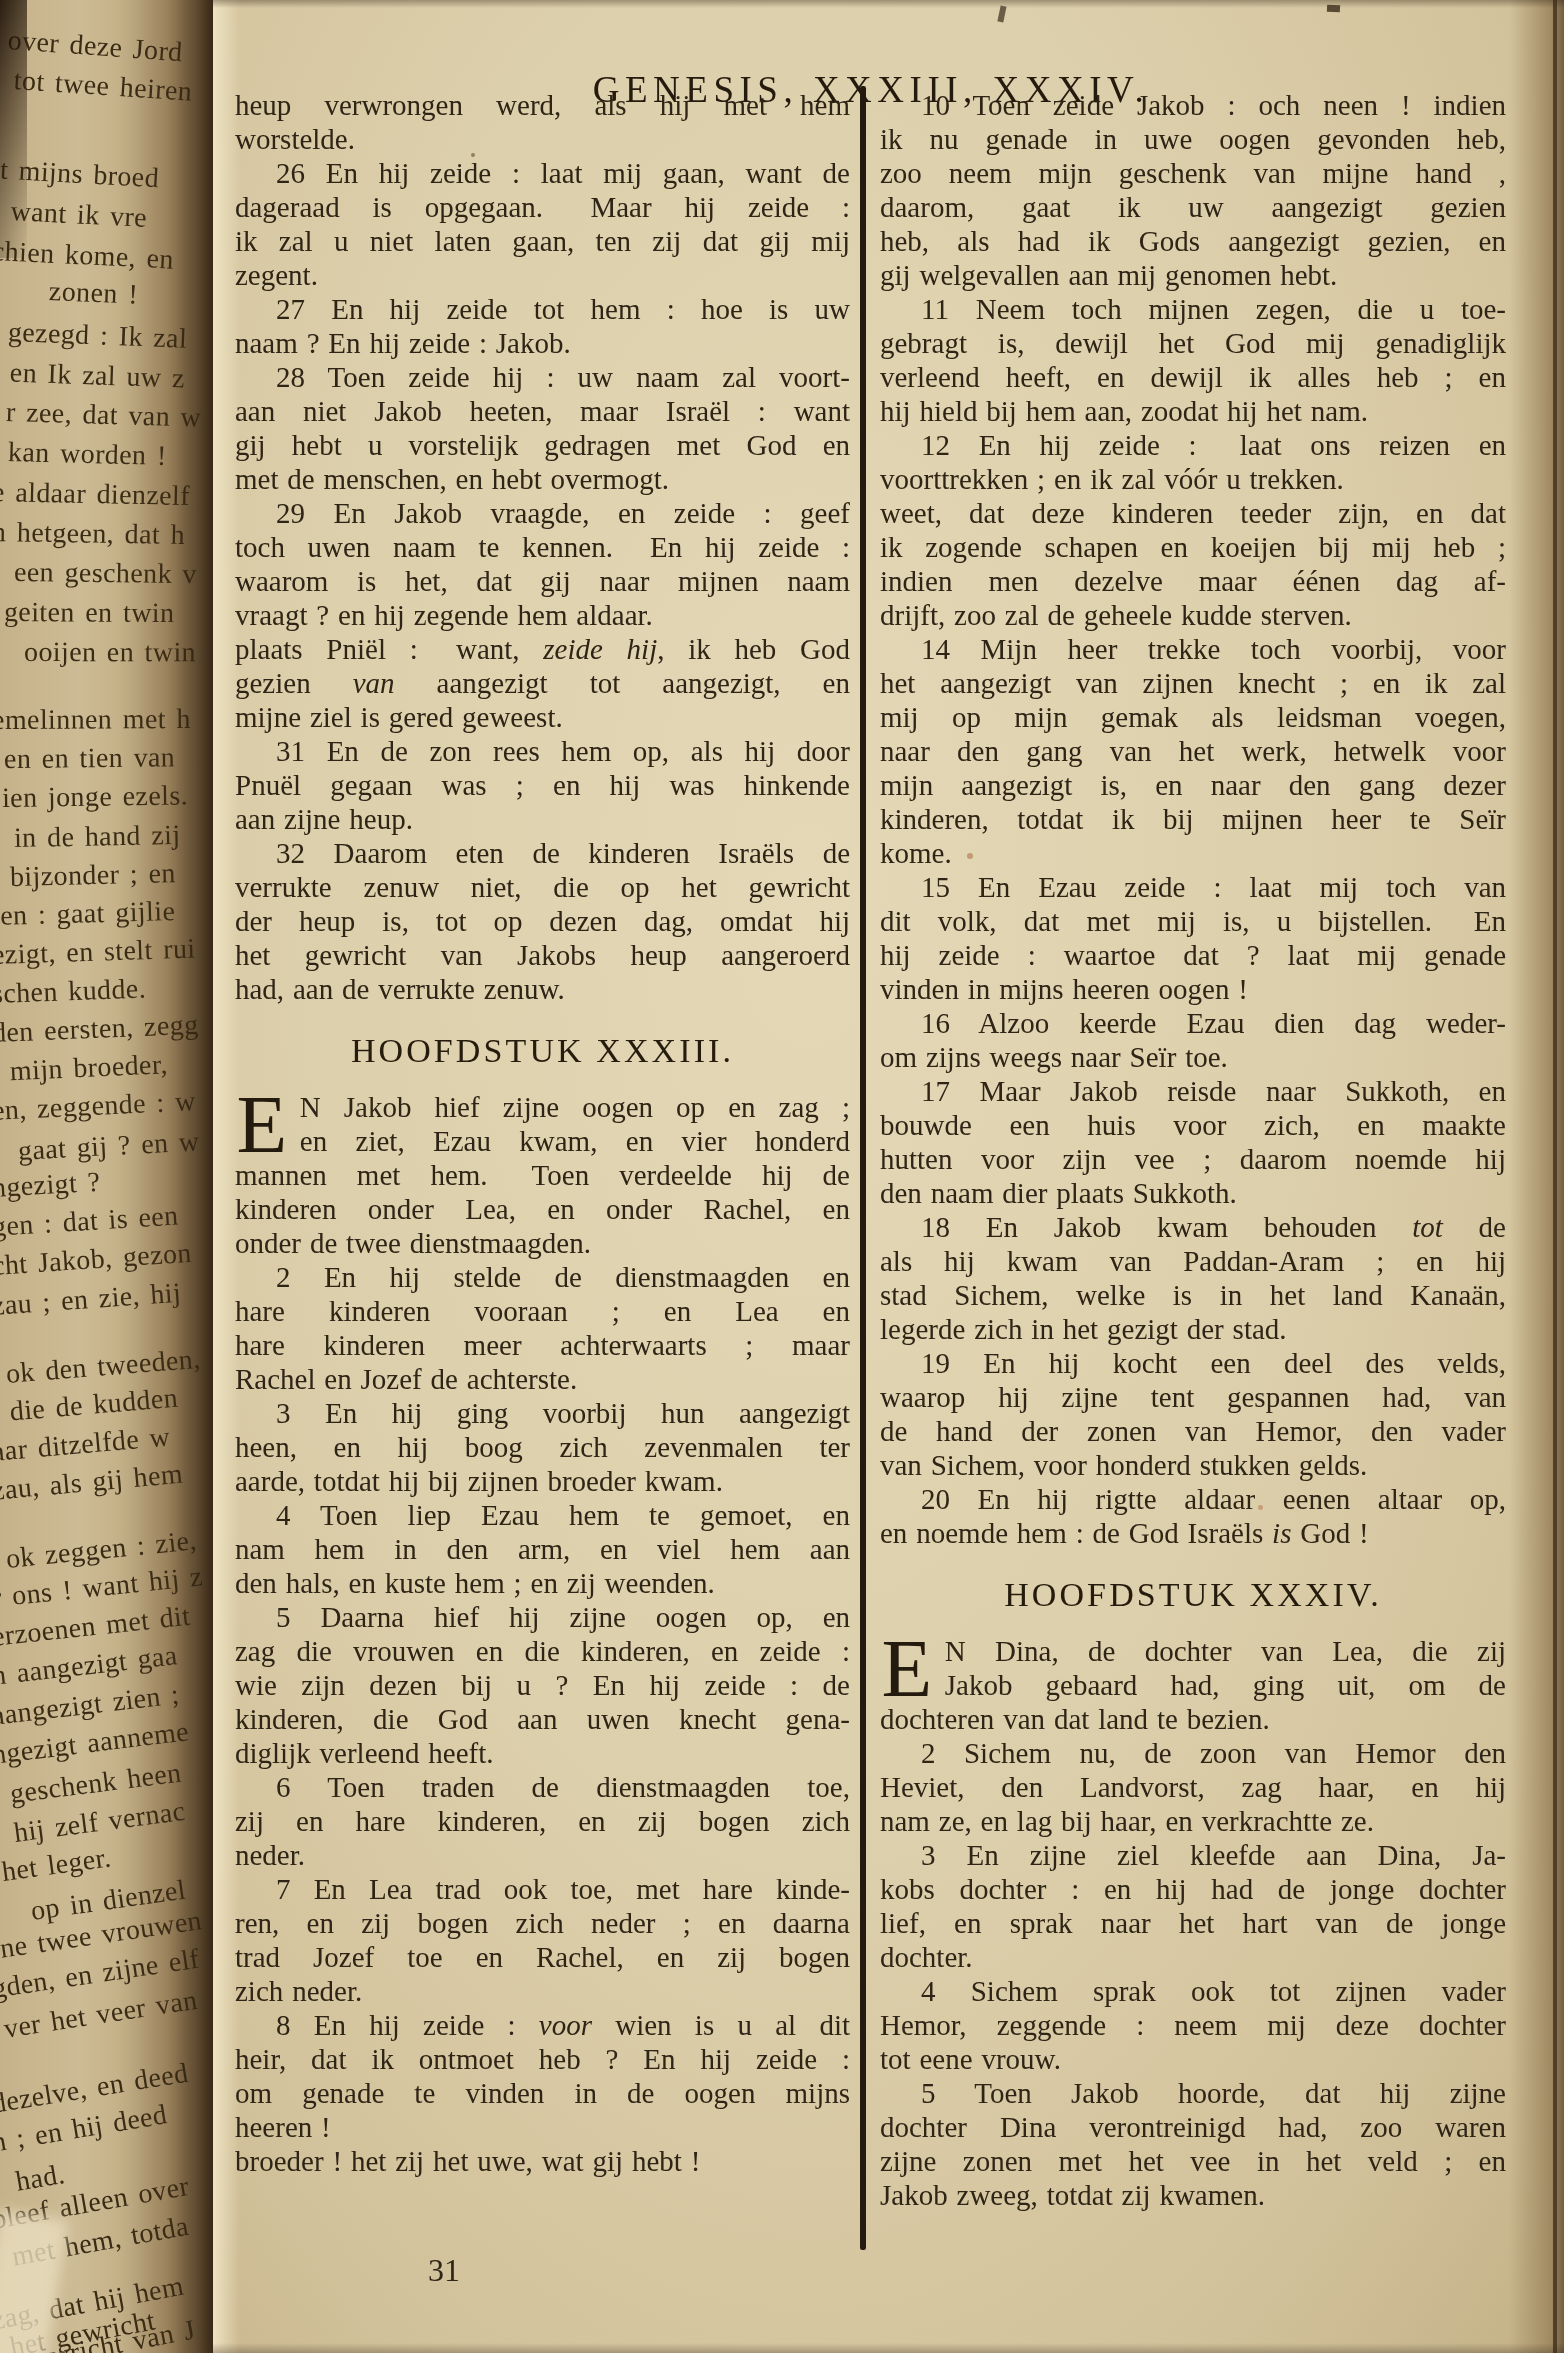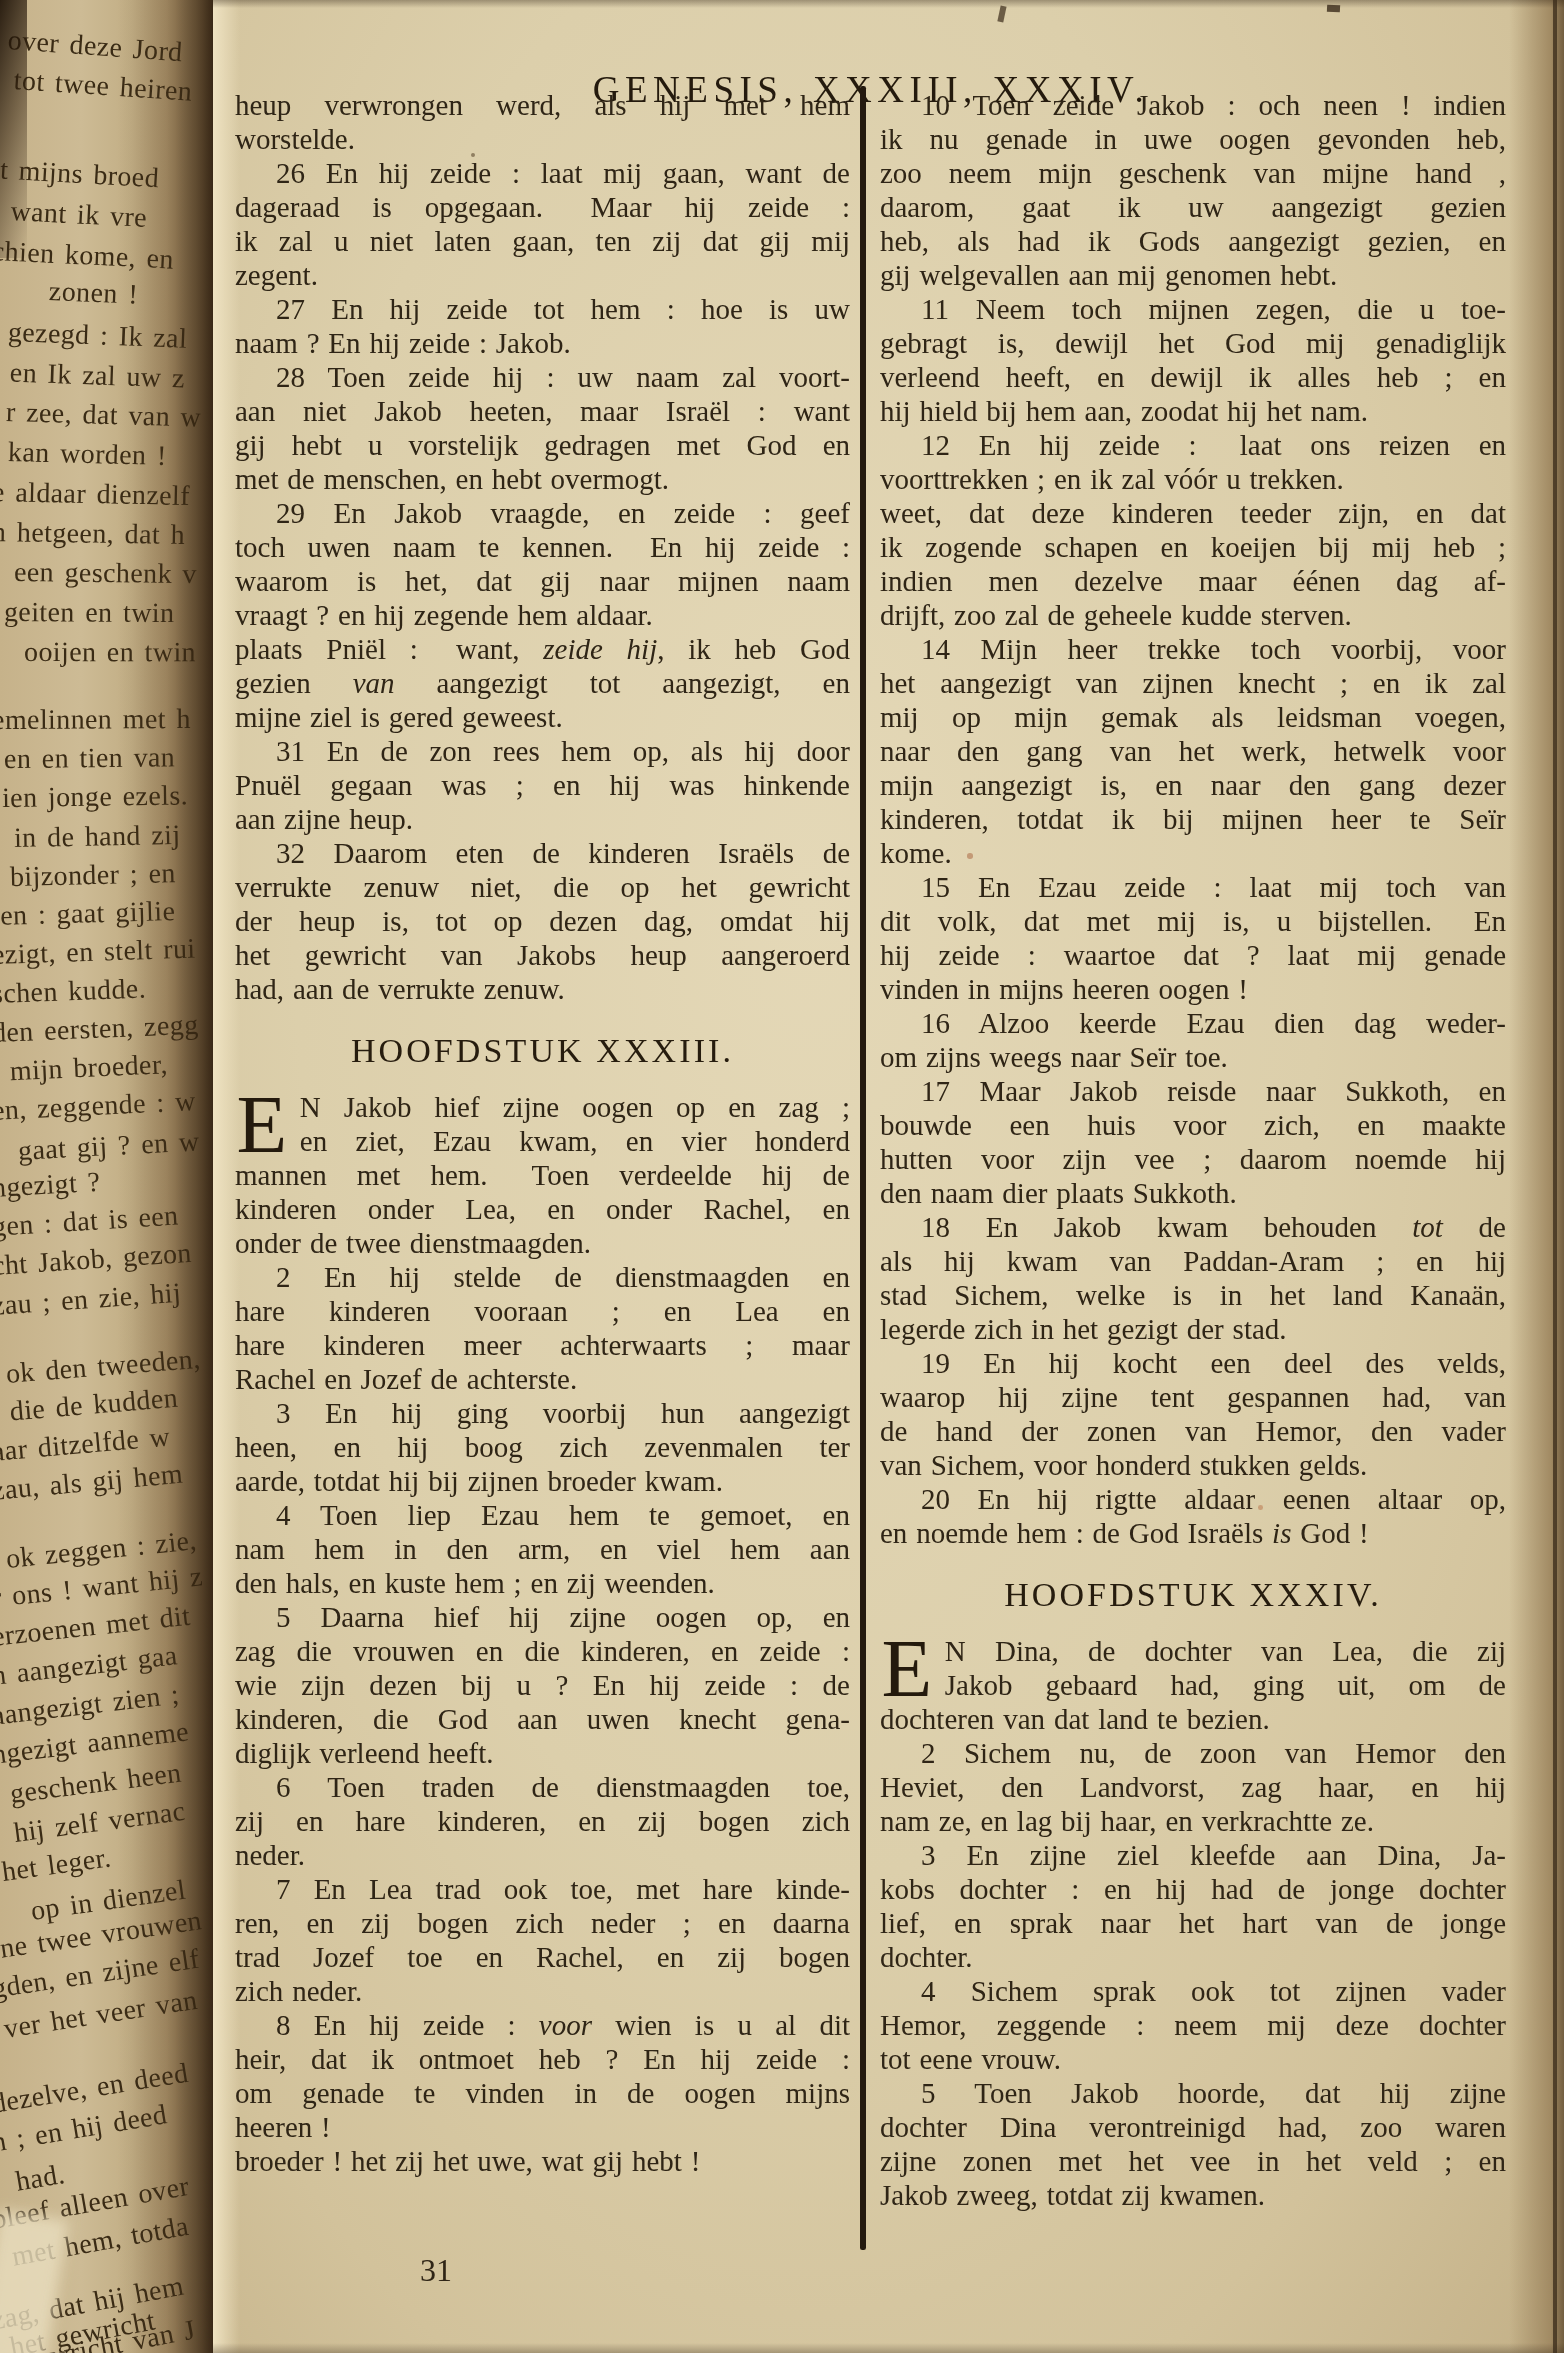--- a/index.html
+++ b/index.html
@@ -46,21 +46,21 @@
   .ln.end{text-align:left;text-align-last:left;}
   .ln.v{text-indent:41px;}
   .it{font-style:italic;}
 
   .heading{height:34px;line-height:34px;margin:28px 0 22px 0;text-align:center;
     font-size:34px;letter-spacing:3.1px;color:#261c0e;}
 
   .dcwrap{overflow:hidden;}
   .dropcap{float:left;font-size:83px;line-height:64px;height:66px;margin:1.6px 12.5px 0 1.6px;color:#241a0d;}
 
-  #pagenum{position:absolute;left:188px;top:2252px;width:70px;text-align:center;
+  #pagenum{position:absolute;left:196px;top:2252px;width:70px;text-align:center;
     font-size:32px;color:#2f2516;}
 
   .mark{position:absolute;background:#3a2b1a;pointer-events:none;}
   .speck{position:absolute;border-radius:50%;pointer-events:none;}
 </style>
 </head>
 <body>
 
 <div id="facing">
     <div class="frag" style="top: 23.5px; left: 7.8px; transform: rotate(4.05deg);">over deze Jord</div>

